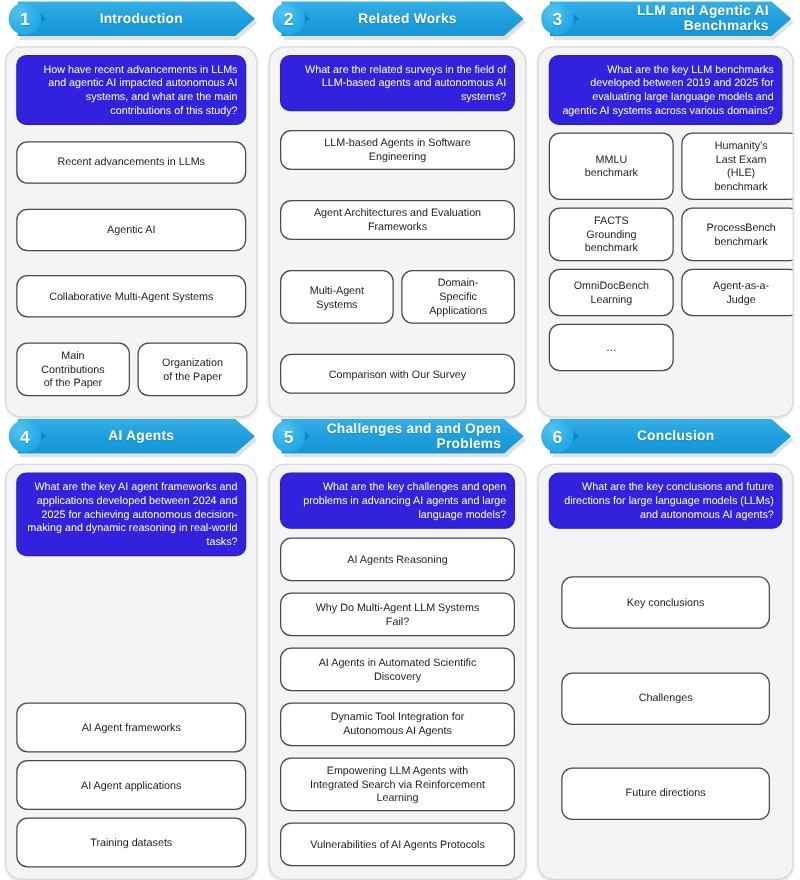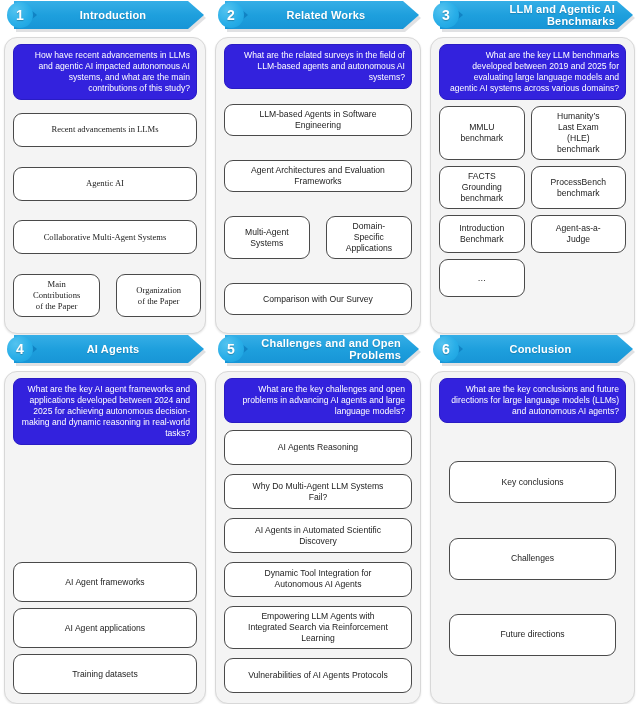--- a/index.html
+++ b/index.html
@@ -154,35 +154,35 @@
     line-height: 11px;
     text-align: center;
     display: flex;
     align-items: center;
     justify-content: center;
     padding: 4px 19px;
   }
 
   .row {
     display: flex;
-    gap: 16px;
+    gap: 6px;
   }
   .row > .box { flex: 1 1 0; }
 
   
   .bgrid {
     display: grid;
     grid-template-columns: 1fr 1fr;
     gap: 6px;
     flex: 1 1 auto;
     align-content: start;
   }
 
   
-  .s1 .box { min-height: 34px; font-family: Liberation Serif, serif; }
+  .s1 .box { min-height: 34px; }
   .s1 .row .box { min-height: 34px; }
   .s2 .box { min-height: 32px; }
   .s3 .bgrid .box { min-height: 38px; }
   .s4 .box { min-height: 40px; }
   .s5 .box { min-height: 35px; }
   .s6 .box { min-height: 42px; }
 
   .s6 .items { justify-content: space-evenly; padding: 4px 10px 10px 10px; }
   .s4 .items { justify-content: flex-end; padding-top: 4px; }
 </style>
@@ -264,21 +264,21 @@
         <span class="hdr-num">3</span>
       </div>
     </div>
     <div class="panel">
       <div class="qbox">What are the key LLM benchmarks developed between 2019 and 2025 for evaluating large language models and agentic AI systems across various domains?</div>
       <div class="bgrid">
         <div class="box">MMLU benchmark</div>
         <div class="box">Humanity’s Last Exam (HLE) benchmark</div>
         <div class="box">FACTS Grounding benchmark</div>
         <div class="box">ProcessBench benchmark</div>
-        <div class="box">Introduction Benchmark</div>
+        <div class="box">OmniDocBench Learning</div>
         <div class="box">Agent-as-a-Judge</div>
         <div class="box">…</div>
       </div>
     </div>
   </div>
 
   <div class="section s4">
     <div class="hdr">
       <div class="hdr-shadow"></div>
       <div class="hdr-bar">

